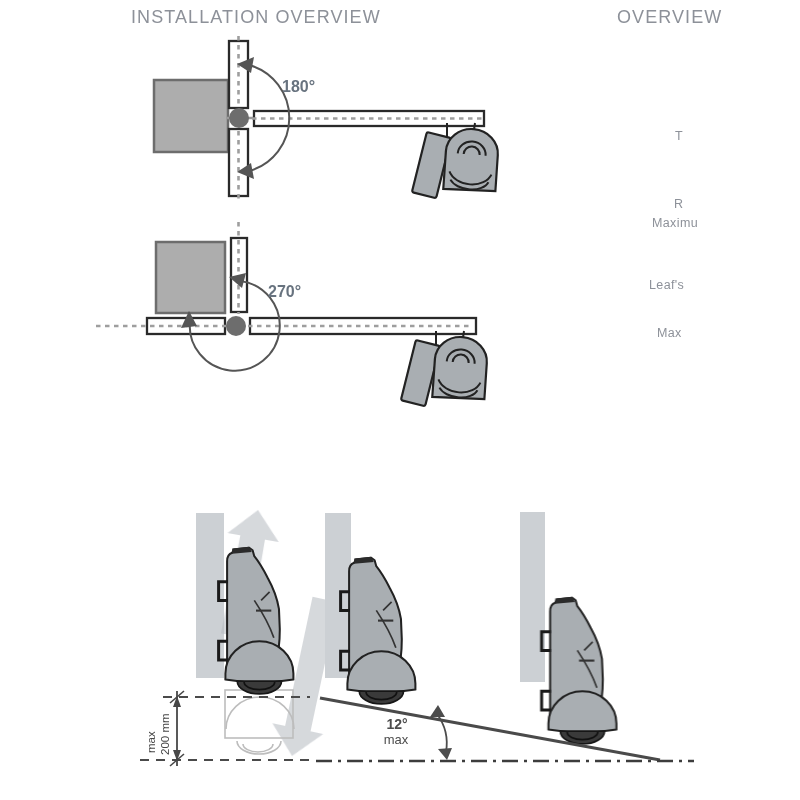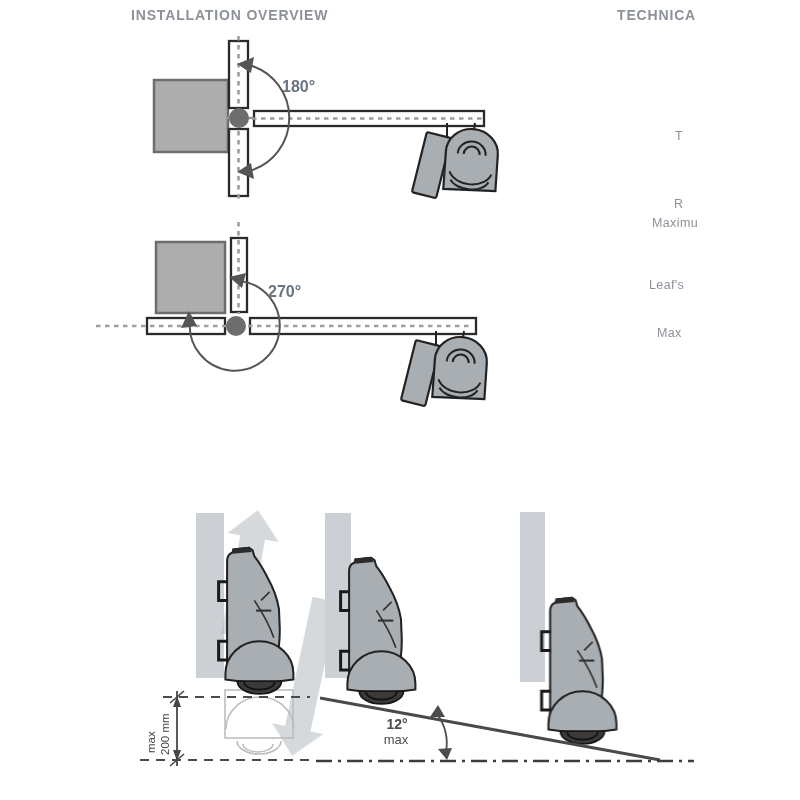--- a/index.html
+++ b/index.html
@@ -13,38 +13,38 @@
     --wheel-dark:#3a3a3a;
     --dash-gray:#9e9e9e;
     --dim-gray:#4a4a4a;
     --arrow-light:#b5bac0;
     --ghost:#bdbdbd;
   }
   html,body{margin:0;padding:0;}
   body{width:800px;height:800px;background:#ffffff;position:relative;overflow:hidden;
        font-family:"Liberation Sans", sans-serif;}
   .page{position:absolute;inset:0;width:800px;height:800px;}
-  .heading{position:absolute;font-size:14px;letter-spacing:.06em;color:var(--heading-gray);
-           white-space:nowrap;font-weight:bold;}
+  .heading{position:absolute;font-size:18px;letter-spacing:.06em;color:var(--heading-gray);
+           white-space:nowrap;}
   .frag{position:absolute;font-size:12.5px;letter-spacing:.03em;color:var(--heading-gray);
         white-space:nowrap;overflow:hidden;}
   svg{position:absolute;left:0;top:0;}
   .angle-label{font-size:16px;font-weight:bold;fill:var(--label-bluegray);}
   .dim-label{font-size:11.5px;fill:#474747;}
   .slope-val{font-size:14px;font-weight:bold;fill:#4c4c4c;}
   .slope-max{font-size:13px;fill:#4c4c4c;}
 </style>
 </head>
 <body>
 
 <div class="page">
 
   <div class="heading" style="left:131px;top:7px;">INSTALLATION OVERVIEW</div>
 
-  <div class="heading" style="left:617px;top:7px;">TECHNICA</div>
+  <div class="heading" style="left:617px;top:7px;">OVERVIEW</div>
 
   <div class="frag" style="left:675px;top:129px;width:10px;">T</div>
   <div class="frag" style="left:674px;top:197px;width:11px;">R</div>
   <div class="frag" style="left:632px;top:216px;width:53px;margin-left:20px;">Maximu</div>
   <div class="frag" style="left:649px;top:278px;width:37px;">Leaf's</div>
   <div class="frag" style="left:657px;top:326px;width:28px;">Max</div>
 
   <svg width="800" height="800" viewBox="0 0 800 800">
     <defs>
 

